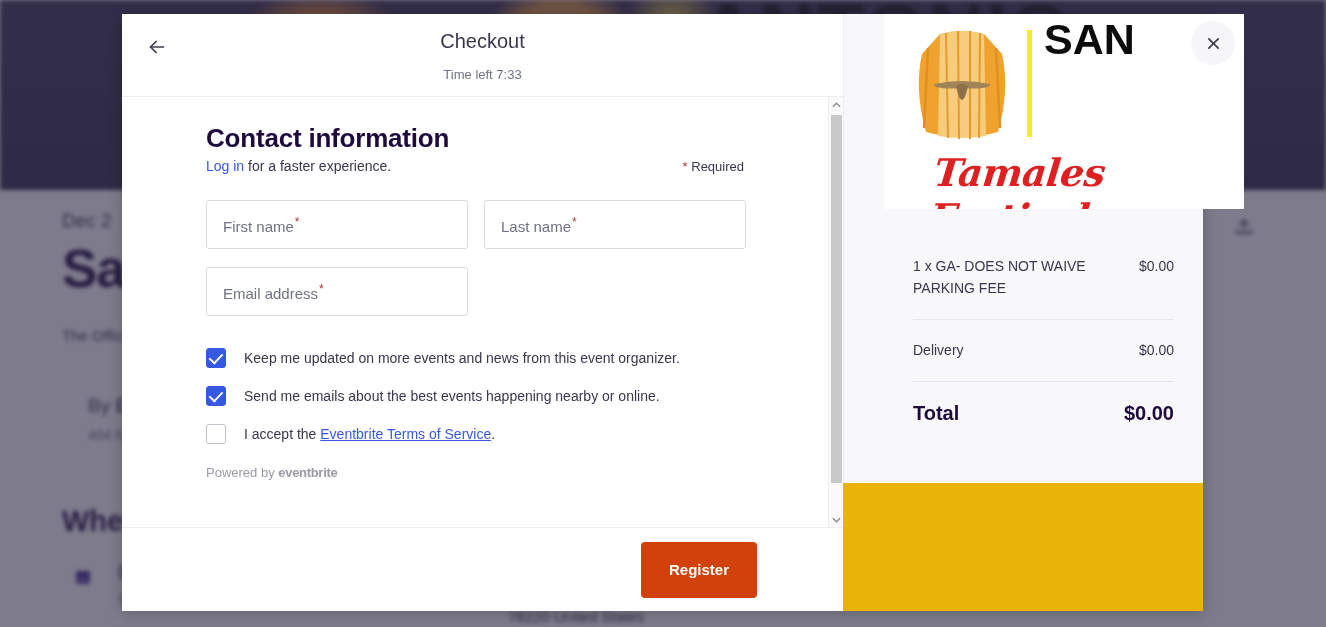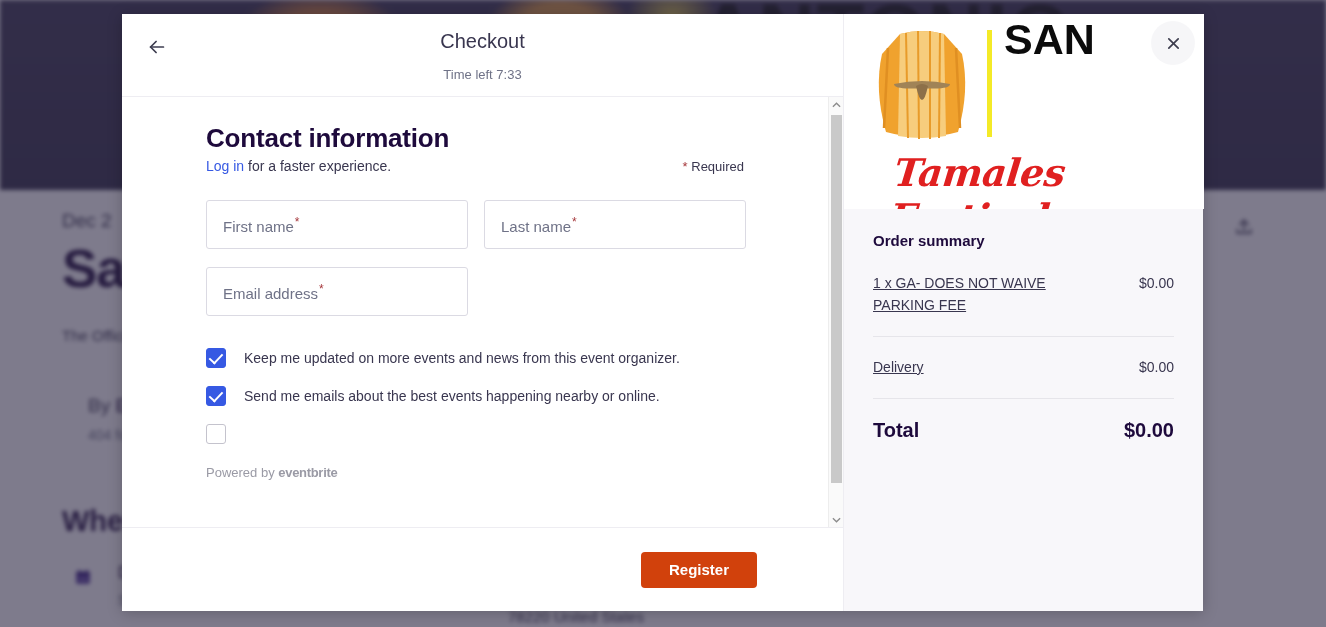--- a/index.html
+++ b/index.html
@@ -279,32 +279,33 @@
     background: #fff;
   }
   .register-btn {
     background: #d1410c;
     color: #fff;
     font-size: 15px;
     font-weight: 700;
     border: none;
     border-radius: 4px;
     padding: 0 28px;
-    height: 36px;
+    height: 56px;
     cursor: pointer;
     font-family: "Liberation Sans", sans-serif;
   }
 
   
   .modal-right {
     width: 360px;
-    height: 597px;
+    height: 469px;
     background: #f8f7fa;
     position: relative;
     border-left: 1px solid #eeedf2;
+    padding-left: 40px;
   }
   .event-banner {
     position: relative;
     width: 360px;
     height: 195px;
     background: #ffffff;
     overflow: hidden;
   }
   .tamal {
     position: absolute;
@@ -368,21 +369,21 @@
     color: #1e0a3c;
   }
   .sum-row {
     display: flex;
     justify-content: space-between;
     align-items: flex-start;
     font-size: 14px;
     color: #39364f;
     line-height: 22px;
   }
-  .sum-row .left { max-width: 215px; text-decoration: underline; }
+  .sum-row .left { max-width: 215px; }
   .sum-row .muted { color: #6f7287; }
   .sum-block-1 { margin-top: 23px; padding-bottom: 20px; border-bottom: 1px solid #e6e5ea; }
   .sum-block-2 { padding-top: 19px; padding-bottom: 20px; border-bottom: 1px solid #e6e5ea; }
   .sum-total {
     padding-top: 20px;
     display: flex;
     justify-content: space-between;
     align-items: center;
   }
   .sum-total .label { font-size: 20px; font-weight: 800; color: #1e0a3c; }
@@ -476,20 +477,21 @@
               <div class="check-label">Keep me updated on more events and news from this event organizer.</div>
             </div>
 
             <div class="check-row">
               <div class="cbox checked"></div>
               <div class="check-label">Send me emails about the best events happening nearby or online.</div>
             </div>
 
             <div class="check-row">
               <div class="cbox"></div>
+              <div class="check-label"><span>I accept the </span><a>Eventbrite Terms of Service</a><span>.</span></div>
             </div>
 
           </div>
 
           <div class="powered"><span>Powered by </span><b>eventbrite</b></div>
 
         </div>
 
         <div class="scrollbar">
           <div class="sb-arrow up">
@@ -533,21 +535,20 @@
 
         <div class="close-btn">
           <svg width="15" height="15" viewBox="0 0 16 16" fill="none" stroke="#3d3d4e" stroke-width="1.8" stroke-linecap="round">
             <path d="M3 3l10 10"></path>
               <path d="M13 3L3 13"></path>
           </svg>
         </div>
       </div>
 
       <div class="summary">
-        <h3>Order summary</h3>
 
         <div class="sum-block-1">
           <div class="sum-row">
             <div class="left">1 x GA- DOES NOT WAIVE PARKING FEE</div>
             <div>$0.00</div>
           </div>
         </div>
 
         <div class="sum-block-2">
           <div class="sum-row">

